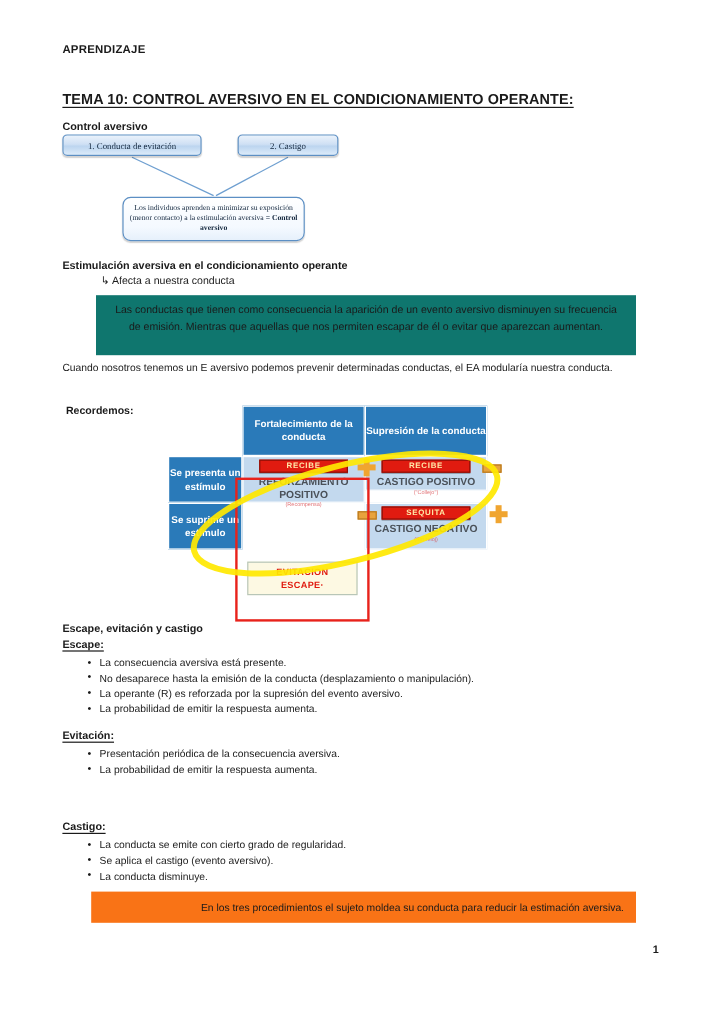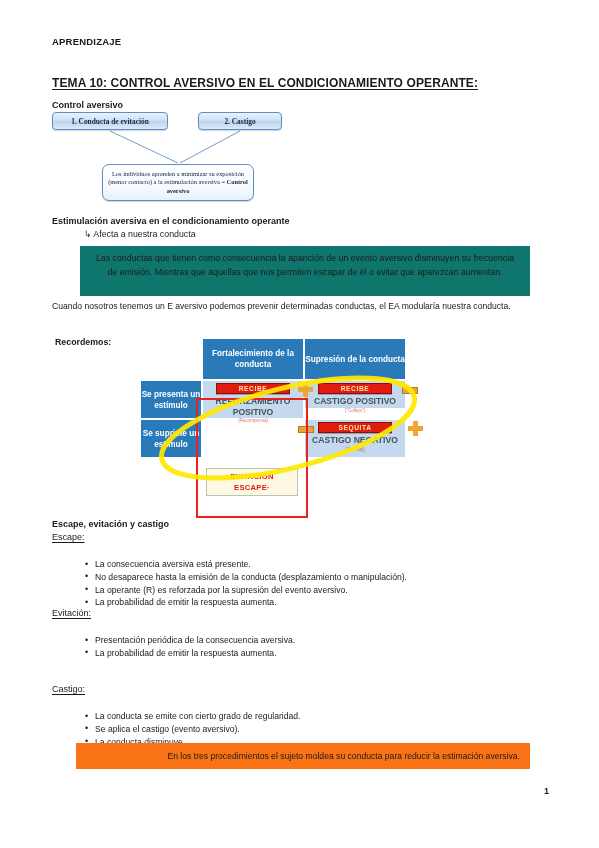--- a/index.html
+++ b/index.html
@@ -9,36 +9,36 @@
     color:#1a1a1a;
     -webkit-font-smoothing:antialiased;
   }
   .page{position:absolute;inset:0;}
 
   
   .hdr{position:absolute;font-size:9.5px;font-weight:700;letter-spacing:.2px;}
   .title{position:absolute;font-size:12px;font-weight:700;text-decoration:underline;
          text-underline-offset:2px;letter-spacing:.1px;}
   .lbl{position:absolute;font-size:9px;font-weight:700;}
-  .lbl-u{position:absolute;font-size:9px;font-weight:400;text-decoration:underline;text-underline-offset:1.5px;}
+  .lbl-u{position:absolute;font-size:9px;font-weight:700;text-decoration:underline;text-underline-offset:1.5px;}
   .para{position:absolute;font-size:8.6px;font-weight:400;line-height:12.5px;}
   .sub{position:absolute;font-size:8.8px;font-weight:400;}
 
   
   .callout{position:absolute;background:#0f766e;font-size:8.8px;line-height:14px;
            text-align:center;padding:5px 10px;box-sizing:border-box;font-weight:400;}
   .callout2{position:absolute;background:#f97316;font-size:8.6px;line-height:13px;
             text-align:right;padding:7px 10px;box-sizing:border-box;font-weight:400;}
 
   
   #flow{position:absolute;left:52px;top:112px;width:262px;height:90px;}
   .fbox{position:absolute;box-sizing:border-box;border:1px solid #5c8fc4;border-radius:4px;
         background:linear-gradient(#eaf2fb 0%,#cfe0f4 45%,#bcd5ef 55%,#dcebfa 100%);
         box-shadow:0 1px 1px rgba(0,0,0,.18);
-        font-family:"Liberation Serif", serif;font-weight:700;font-size:7.4px;
+        font-family:"Liberation Serif", serif;font-weight:400;font-size:7.4px;
         display:flex;align-items:center;justify-content:center;text-align:center;color:#12263d;}
   #fbox1{left:0;top:0;width:116px;height:18px;}
   #fbox2{left:146px;top:0;width:84px;height:18px;justify-content:center;}
   #fbox3{left:50px;top:52px;width:152px;height:37px;border-radius:7px;
          background:linear-gradient(#ffffff 0%,#f4f9ff 70%,#e6f0fb 100%);
          font-size:6.4px;line-height:8.6px;font-weight:400;padding:2px 4px;}
   #fbox3 b{font-weight:700;}
   #flow svg{position:absolute;left:0;top:0;overflow:visible;}
 
   
@@ -64,21 +64,21 @@
   .plus:after{left:0;top:5px;width:15px;height:5px;}
   #redbox{position:absolute;left:56px;top:60px;width:112px;height:120px;
           border:2.5px solid #e8221b;box-sizing:border-box;background:transparent;}
   #evitbox{position:absolute;left:66px;top:130px;width:92px;height:28px;
            background:#fdf9e3;border:1px solid #b8c6b8;box-sizing:border-box;
            display:flex;flex-direction:column;align-items:center;justify-content:center;}
   #evitbox span{color:#e01b10;font-weight:700;font-size:7.6px;line-height:11px;letter-spacing:.3px;}
   #ellipse{position:absolute;left:0;top:0;overflow:visible;pointer-events:none;}
 
   
-  .blist{position:absolute;font-size:8.6px;line-height:12.8px;padding:0;margin:12px;list-style:none;}
+  .blist{position:absolute;font-size:8.6px;line-height:12.8px;padding:0;margin:0;list-style:none;}
   .blist li{position:relative;padding-left:11px;white-space:nowrap;}
   .blist li:before{content:"\2022";position:absolute;left:1px;top:-0.5px;font-size:9px;}
 
   #pagenum{position:absolute;right:50px;top:786px;font-size:9px;font-weight:700;}
 </style>
 </head>
 <body>
 
 <div class="page">
 

